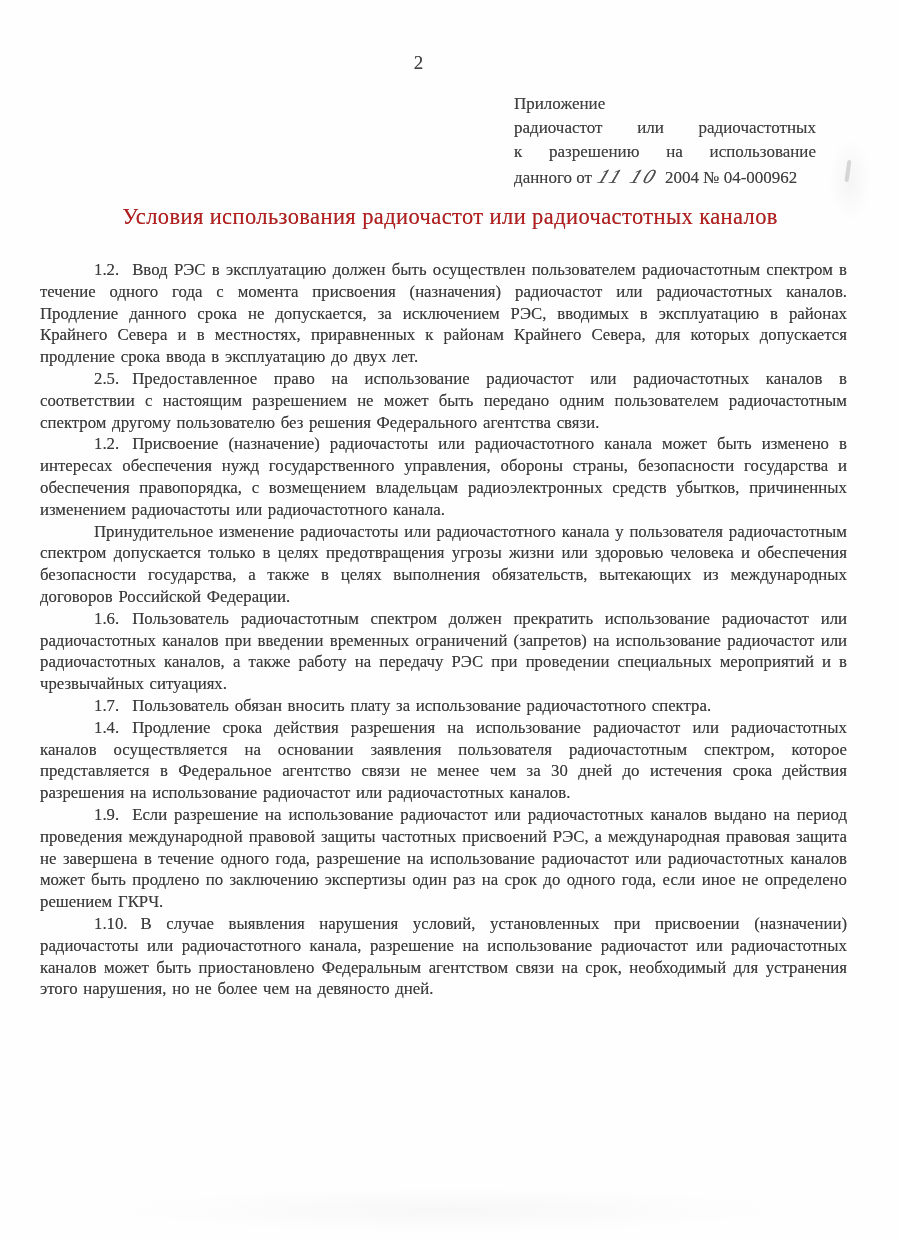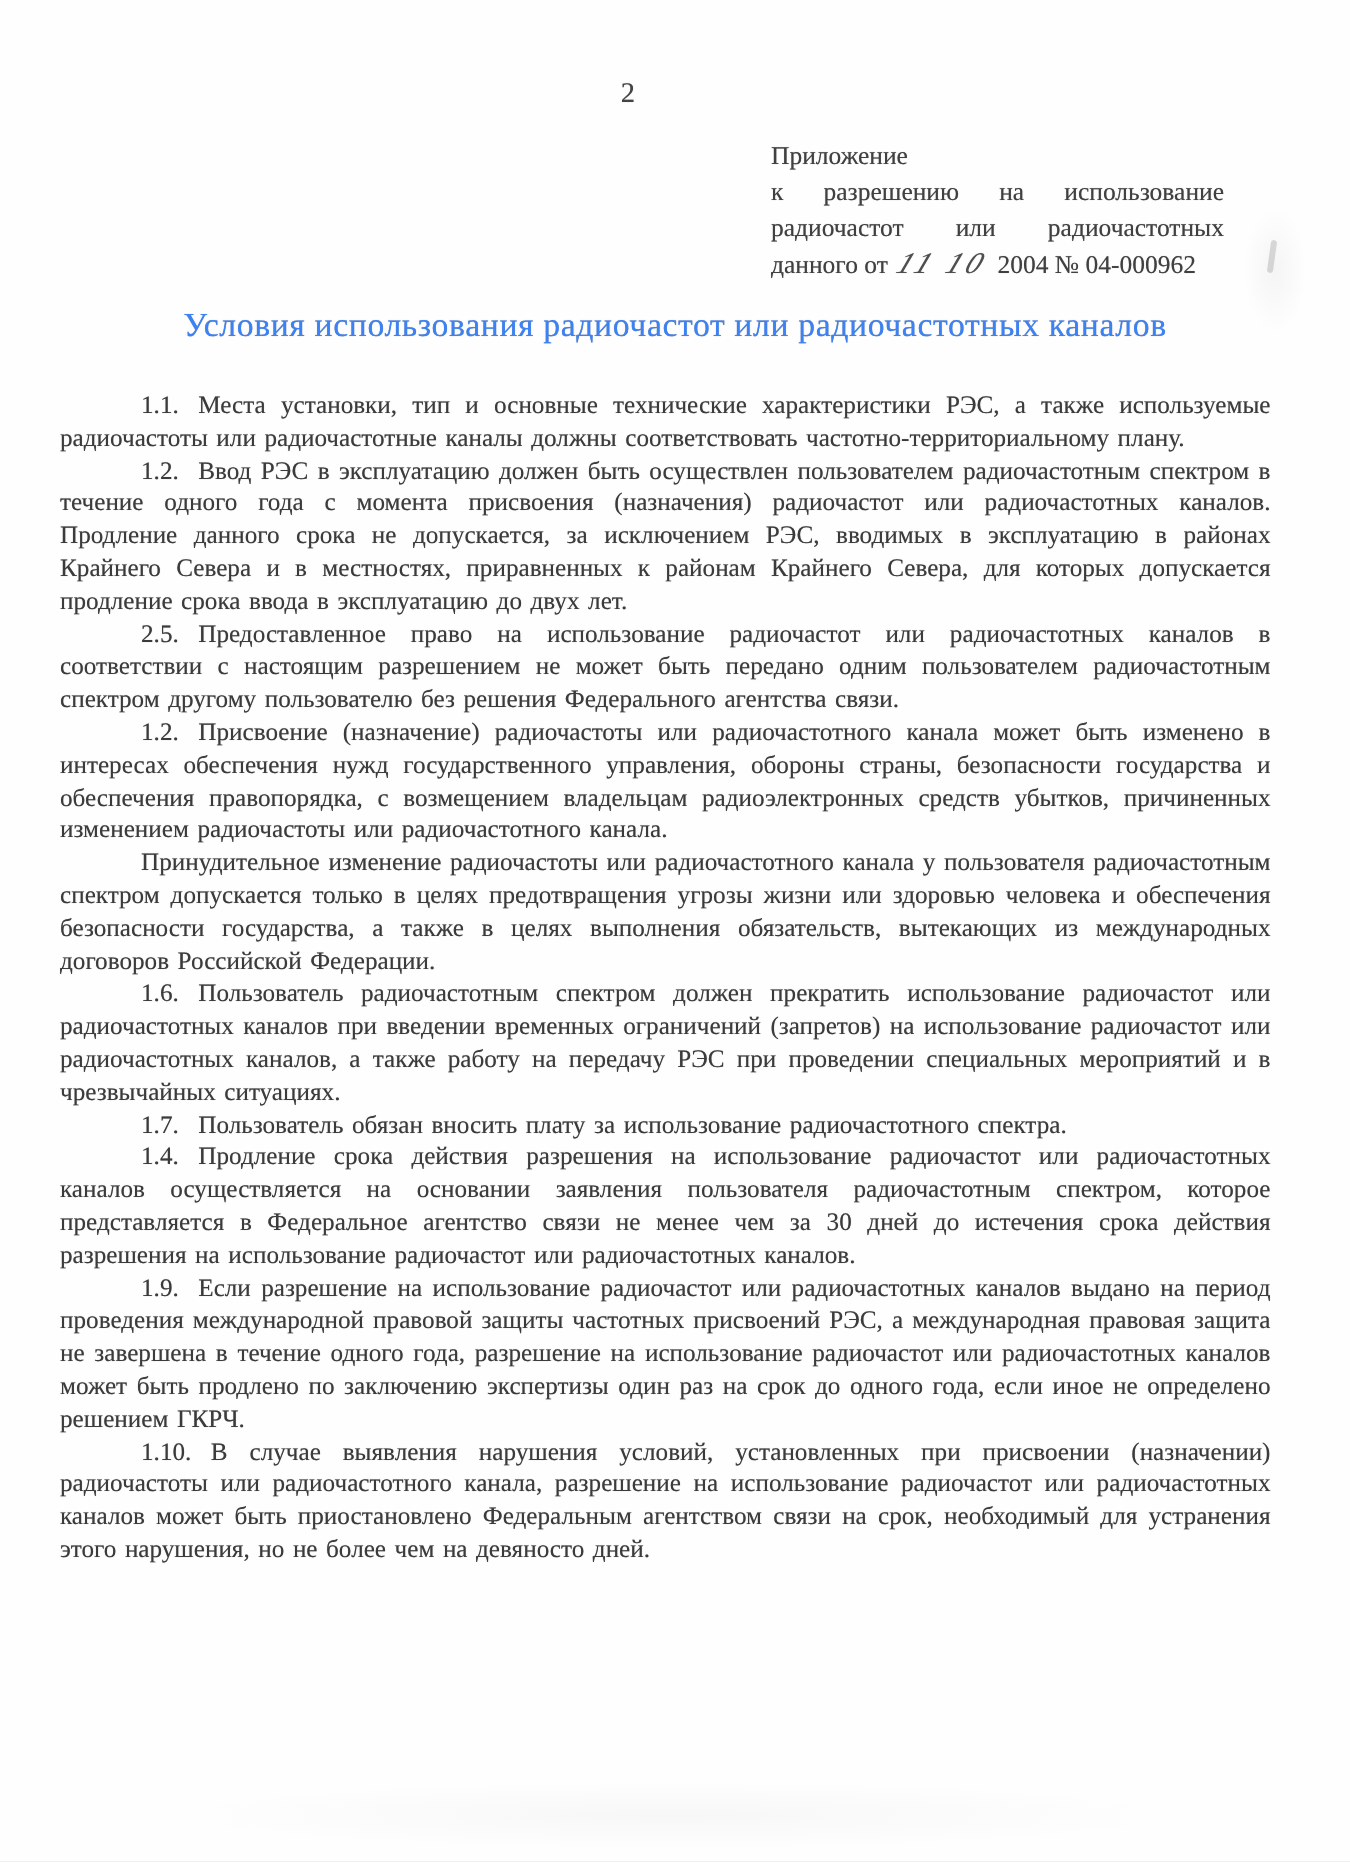--- a/index.html
+++ b/index.html
@@ -50,21 +50,21 @@
     color: #4e4e4e;
     padding: 0 3px;
   }
   .doc-title {
     position: absolute;
     top: 204px; left: 0; width: 100%;
     text-align: center;
     font-size: 22.5px;
     font-weight: normal;
     letter-spacing: 0.4px;
-    color: #3b82f6;
+    color: #b91c1c;
   }
   .doc-body {
     position: absolute;
     top: 259px; left: 40px; right: 53px;
     font-size: 16.8px;
     line-height: 21.8px;
     text-align: justify;
     color: #3b3b3b;
   }
   .doc-body p {
@@ -79,33 +79,32 @@
 
 <div class="page">
   <div class="artifact a1"></div>
   <div class="artifact a2"></div>
   <div class="artifact a3"></div>
 
   <div class="page-number">2</div>
 
   <div class="appendix">
     <div class="centered">Приложение</div>
+    <div class="justified">радиочастот или радиочастотных</div>
     <div class="justified">к разрешению на использование</div>
-    <div class="justified">радиочастот или радиочастотных</div>
     <div class="last-line">
       <span>данного от</span>
       <span class="handwritten">11 10</span>
       <span>2004 № 04-000962</span>
     </div>
   </div>
 
   <h1 class="doc-title">Условия использования радиочастот или радиочастотных каналов</h1>
 
   <div class="doc-body">
-    <p><span class="pnum">1.1.</span><span>Места установки, тип и основные технические характеристики РЭС, а также используемые радиочастоты или радиочастотные каналы должны соответствовать частотно-территориальному плану.</span></p>
     <p><span class="pnum">1.2.</span><span>Ввод РЭС в эксплуатацию должен быть осуществлен пользователем радиочастотным спектром в течение одного года с момента присвоения (назначения) радиочастот или радиочастотных каналов. Продление данного срока не допускается, за исключением РЭС, вводимых в эксплуатацию в районах Крайнего Севера и в местностях, приравненных к районам Крайнего Севера, для которых допускается продление срока ввода в эксплуатацию до двух лет.</span></p>
     <p><span class="pnum">2.5.</span><span>Предоставленное право на использование радиочастот или радиочастотных каналов в соответствии с настоящим разрешением не может быть передано одним пользователем радиочастотным спектром другому пользователю без решения Федерального агентства связи.</span></p>
     <p><span class="pnum">1.2.</span><span>Присвоение (назначение) радиочастоты или радиочастотного канала может быть изменено в интересах обеспечения нужд государственного управления, обороны страны, безопасности государства и обеспечения правопорядка, с возмещением владельцам радиоэлектронных средств убытков, причиненных изменением радиочастоты или радиочастотного канала.</span></p>
     <p><span>Принудительное изменение радиочастоты или радиочастотного канала у пользователя радиочастотным спектром допускается только в целях предотвращения угрозы жизни или здоровью человека и обеспечения безопасности государства, а также в целях выполнения обязательств, вытекающих из международных договоров Российской Федерации.</span></p>
     <p><span class="pnum">1.6.</span><span>Пользователь радиочастотным спектром должен прекратить использование радиочастот или радиочастотных каналов при введении временных ограничений (запретов) на использование радиочастот или радиочастотных каналов, а также работу на передачу РЭС при проведении специальных мероприятий и в чрезвычайных ситуациях.</span></p>
     <p><span class="pnum">1.7.</span><span>Пользователь обязан вносить плату за использование радиочастотного спектра.</span></p>
     <p><span class="pnum">1.4.</span><span>Продление срока действия разрешения на использование радиочастот или радиочастотных каналов осуществляется на основании заявления пользователя радиочастотным спектром, которое представляется в Федеральное агентство связи не менее чем за 30 дней до истечения срока действия разрешения на использование радиочастот или радиочастотных каналов.</span></p>
     <p><span class="pnum">1.9.</span><span>Если разрешение на использование радиочастот или радиочастотных каналов выдано на период проведения международной правовой защиты частотных присвоений РЭС, а международная правовая защита не завершена в течение одного года, разрешение на использование радиочастот или радиочастотных каналов может быть продлено по заключению экспертизы один раз на срок до одного года, если иное не определено решением ГКРЧ.</span></p>
     <p><span class="pnum">1.10.</span><span>В случае выявления нарушения условий, установленных при присвоении (назначении) радиочастоты или радиочастотного канала, разрешение на использование радиочастот или радиочастотных каналов может быть приостановлено Федеральным агентством связи на срок, необходимый для устранения этого нарушения, но не более чем на девяносто дней.</span></p>
   </div>

